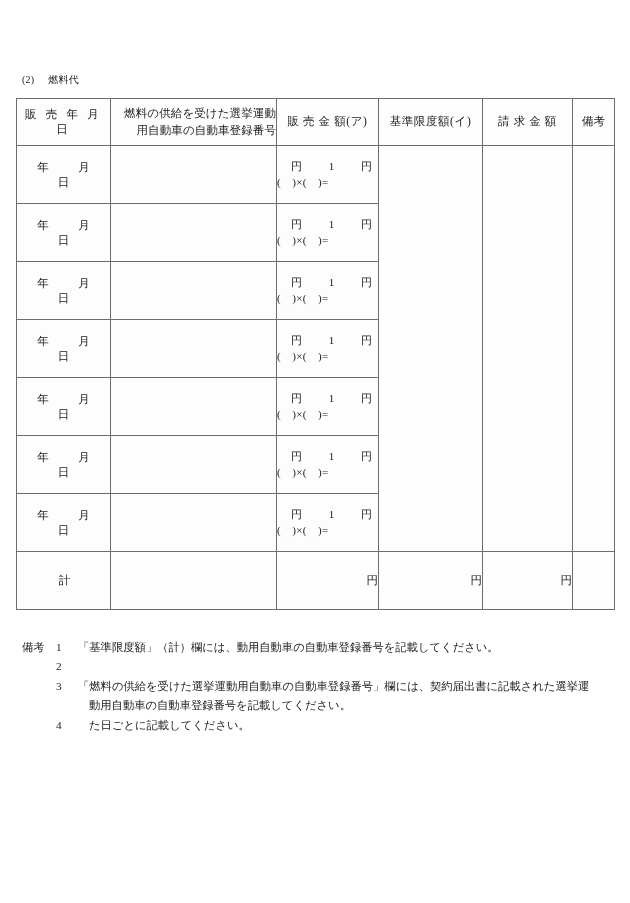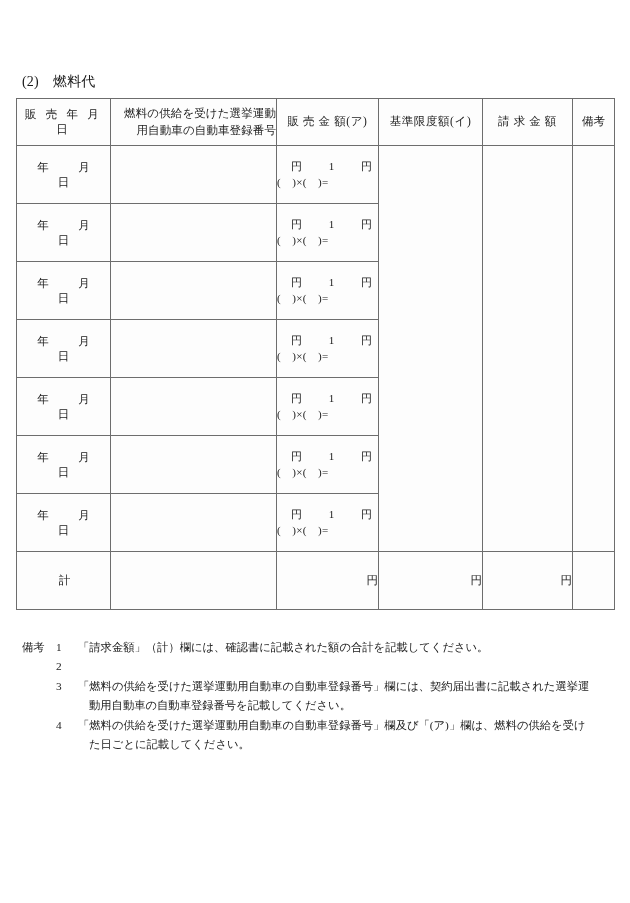--- a/index.html
+++ b/index.html
@@ -21,21 +21,21 @@
     width: 630px;
     height: 903px;
     box-sizing: border-box;
   }
 
   
   .section-title {
     position: absolute;
     left: 22px;
     top: 73px;
-    font-size: 14px;
+    font-size: 10px;
     letter-spacing: 0.2px;
     white-space: nowrap;
   }
   .section-title .num {
     display: inline-block;
     margin-right: 14px;
   }
 
   
   .form-table {
@@ -320,21 +320,21 @@
       </tr>
 
     </tbody>
   </table>
 
   <div class="notes">
 
     <div class="note-row">
       <span class="note-head">備考</span>
       <span class="note-num">1</span>
-      <span class="note-body">「請求金額」（計）欄には、確認書に記載された額の合計を記載してください。</span>
+      <span class="note-body">「基準限度額」（計）欄には、動用自動車の自動車登録番号を記載してください。</span>
     </div>
 
     <div class="note-row">
       <span class="note-head"></span>
       <span class="note-num">2</span>
       <span class="note-body">
       </span>
     </div>
 
     <div class="note-row">
@@ -343,20 +343,19 @@
       <span class="note-body">
         <span>「燃料の供給を受けた選挙運動用自動車の自動車登録番号」欄には、契約届出書に記載された選挙運</span>
         <span class="cont">動用自動車の自動車登録番号を記載してください。</span>
       </span>
     </div>
 
     <div class="note-row">
       <span class="note-head"></span>
       <span class="note-num">4</span>
       <span class="note-body">
-        <span>「燃料の供給を受けた選挙運動用自動車の自動車登録番号」欄及び「(ア)」欄は、燃料の供給を受け</span>
         <span class="cont">た日ごとに記載してください。</span>
       </span>
     </div>
 
   </div>
 
 </div>
 
 </body></html>

